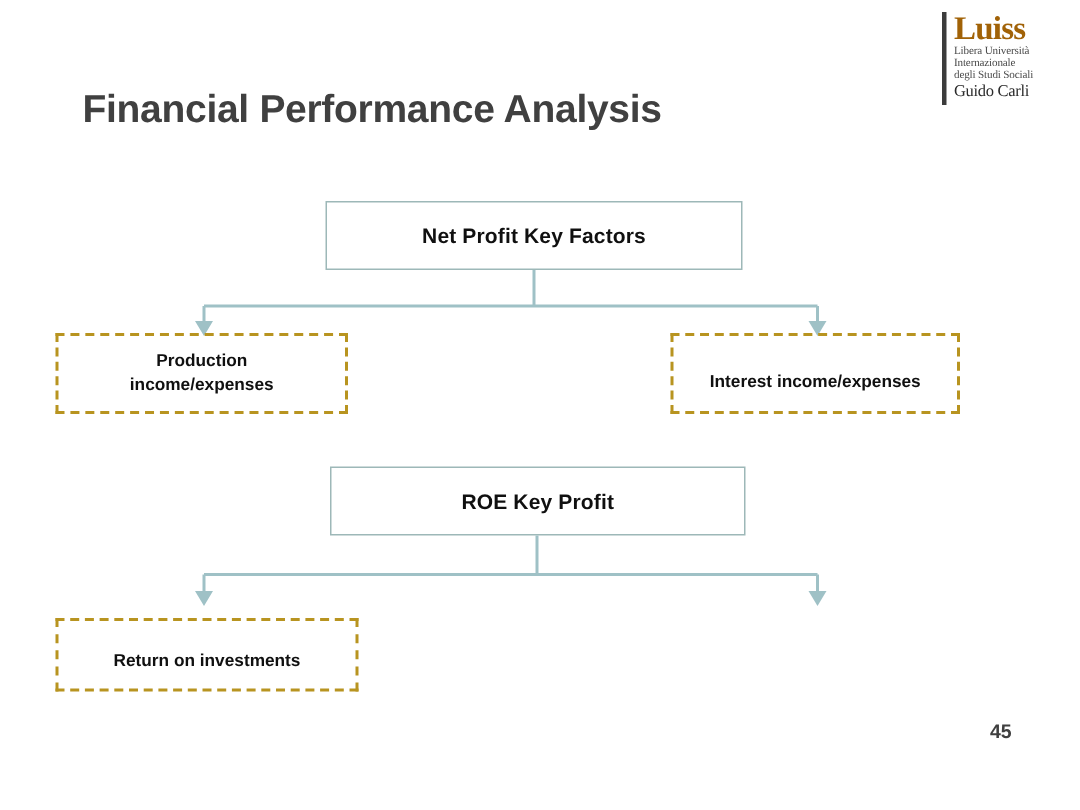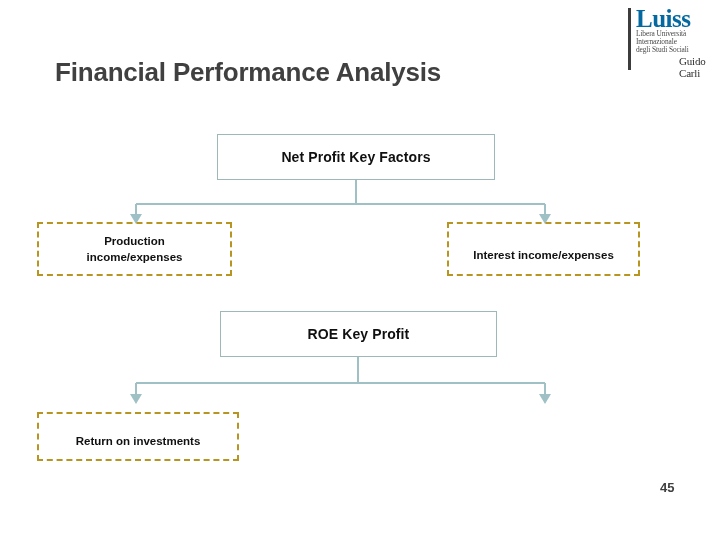--- a/index.html
+++ b/index.html
@@ -25,40 +25,39 @@
     top: 8px;
     width: 86px;
     height: 62px;
     border-left: 3px solid #3c3c3c;
     padding-left: 5px;
     box-sizing: border-box;
     color: #2b2b2b;
   }
   .logo-word {
     font-family: "Liberation Serif", serif;
-    font-size: 25px;
+    font-size: 22px;
     font-weight: bold;
     line-height: 22px;
     letter-spacing: -0.5px;
-    color: #0369a1;
+    color: #a16207;
   }
   .logo-sub {
     font-family: "Liberation Serif", serif;
     font-size: 7.4px;
     line-height: 8.2px;
     color: #4a4a4a;
     letter-spacing: -0.1px;
   }
   .logo-name {
     font-family: "Liberation Serif", serif;
     font-size: 11px;
     line-height: 12px;
     color: #2b2b2b;
     letter-spacing: -0.2px;
-    margin-left: 43px;
   }
 
   
   .slide-title {
     position: absolute;
     left: 55px;
     top: 57px;
     font-size: 26px;
     font-weight: bold;
     color: #404040;

